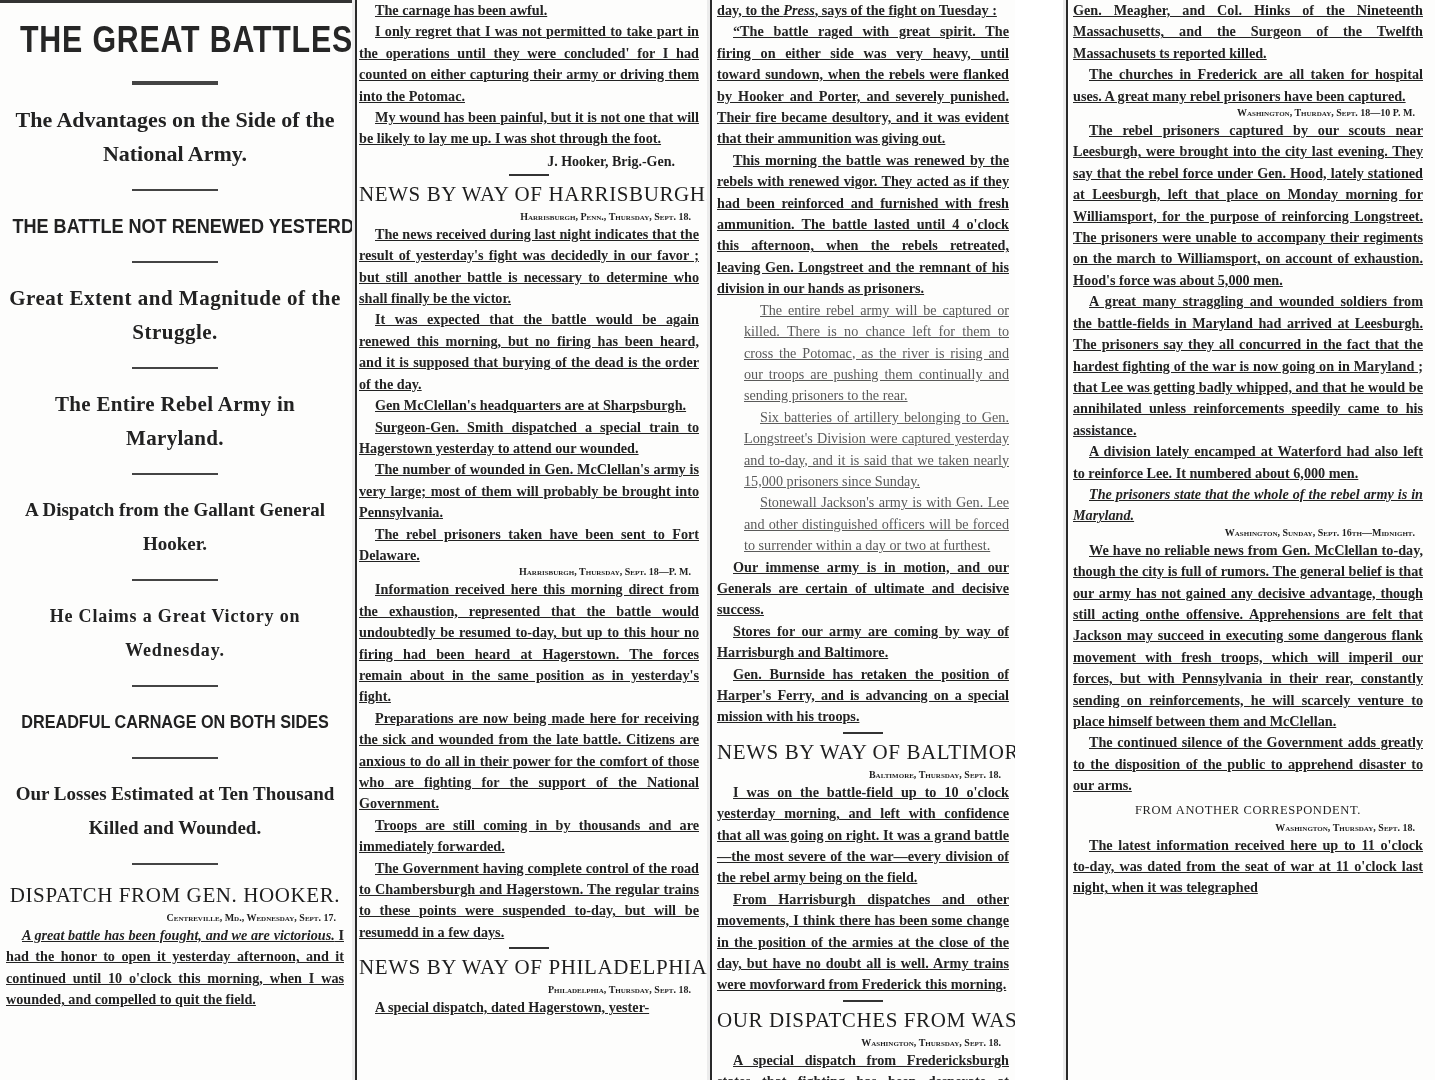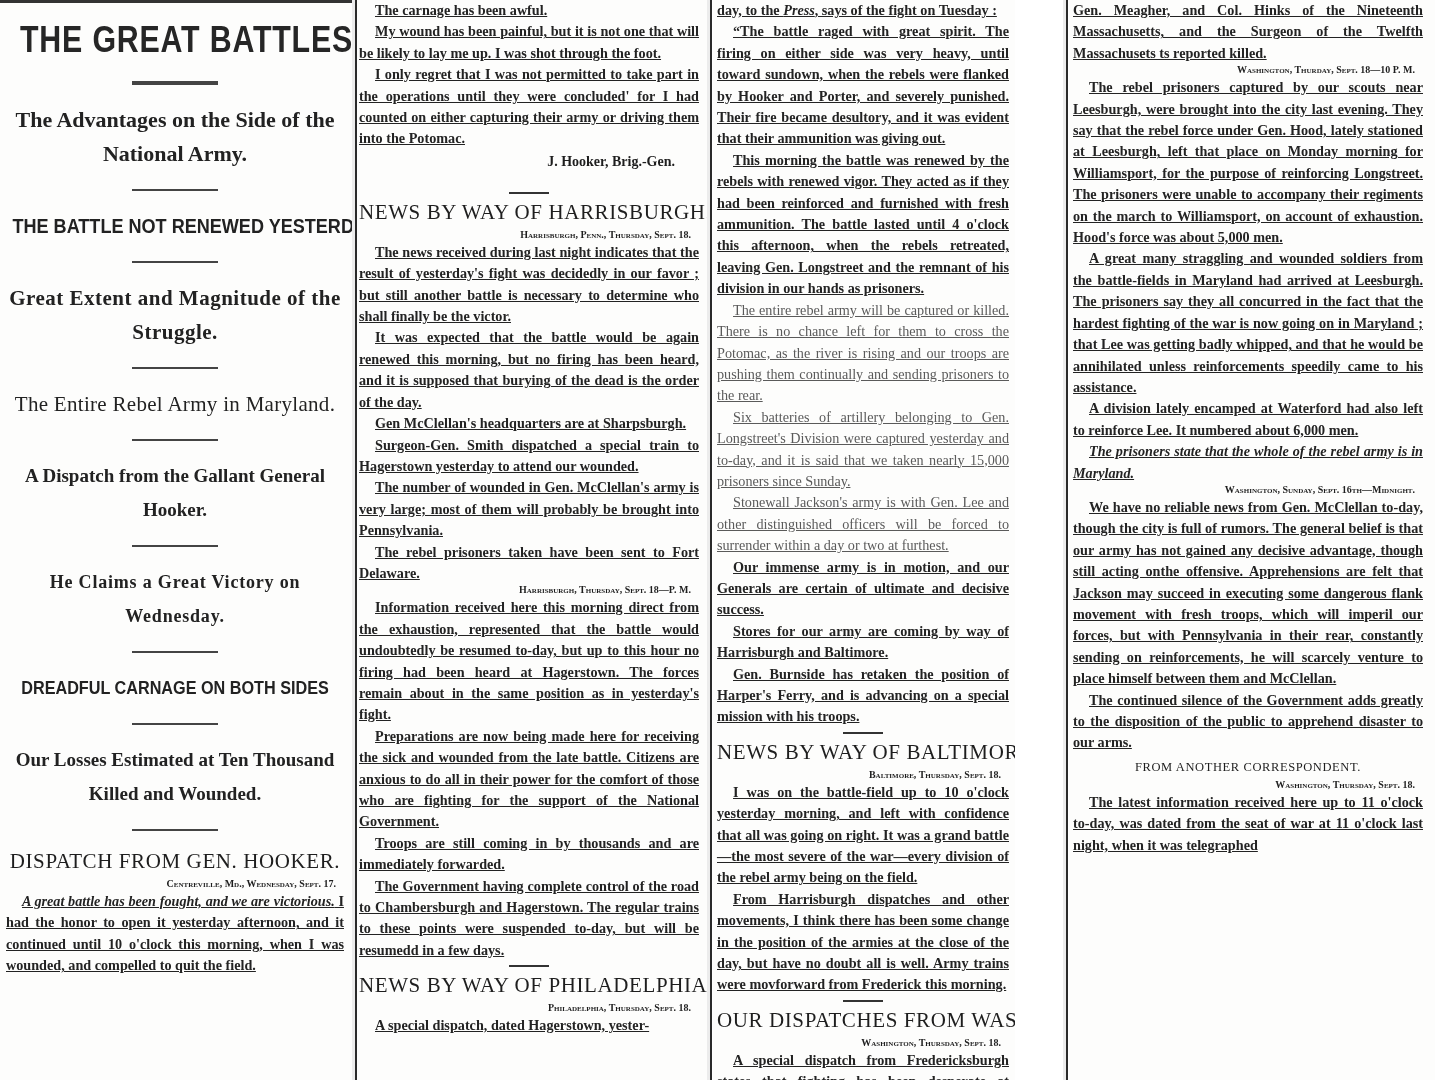--- a/index.html
+++ b/index.html
@@ -32,44 +32,44 @@
   }
   .dash { width: 86px; height: 2px; background: #444; margin: 0 auto; }
   .deck {
     text-align: center; font-weight: bold; color: #222;
     margin: 18px 0 18px 0; line-height: 34px;
   }
   .deck.d1 { font-size: 25px; letter-spacing: -0.5px; }
   .deck.d2 { font-size: 22px; }
   .deck.d3 { font-family: "Liberation Sans", sans-serif; font-size: 21px; transform: scaleX(0.86); margin-left:-20px; margin-right:-20px; white-space: nowrap; }
   .deck.d4 { font-size: 21px; letter-spacing: 0.5px; }
-  .deck.d5 { font-size: 21px; font-weight: 400; letter-spacing: 0.3px; }
+  .deck.d5 { font-size: 21px; font-weight: 700; letter-spacing: 0.3px; }
   .deck.d6 { font-size: 19px; }
   .deck.d7 { font-size: 18px; letter-spacing: 0.8px; }
   .deck.d8 { font-family: "Liberation Sans", sans-serif; font-size: 18px; transform: scaleX(0.9); margin-left:-16px; margin-right:-16px; white-space: nowrap; }
   .deck.d9 { font-size: 19px; }
 
   
   .sect-title {
     text-align: center; font-size: 21px; letter-spacing: 0.6px;
     margin: 6px 0 4px 0; white-space: nowrap;
   }
   .dateline {
     text-align: right; font-size: 10px; font-weight: bold;
     margin: 0 8px 2px 0; font-variant: small-caps; white-space: nowrap;
   }
   p.para {
     margin: 0; font-size: 14.2px; line-height: 21.4px; text-align: justify;
     text-indent: 16px; font-weight: bold; color: #232323; text-decoration: underline;
   }
   p.para.noindent { text-indent: 0; }
   p.para .it { font-style: italic; }
-  p.para.faint { color: #5a5a5a; font-weight: normal; }
+  p.para.faint { color: #5a5a5a; font-weight: normal; margin-left: 27px; }
   .signature {
-    text-align: right; font-size: 14px; margin: 4px 24px 22px 0; font-weight: bold;
+    text-align: right; font-size: 14px; margin: 4px 24px 4px 0; font-weight: bold;
   }
   .sdash { width: 40px; height: 2px; background: #333; margin: 4px auto 6px auto; }
 </style>
 </head>
 <body>
 
 <div class="page">
 
   <div class="gap" style="left:352px;"></div>
   <div class="rule-v" style="left:355px;"></div>
@@ -100,22 +100,22 @@
     <div class="dash"></div>
 
     <div class="sect-title" style="margin-top:18px;">DISPATCH FROM GEN. HOOKER.</div>
     <div class="dateline">Centreville, Md., Wednesday, Sept. 17.</div>
     <p class="para"><span class="it">A great battle has been fought, and we are victorious.</span><span> I had the honor to open it yesterday afternoon, and it continued until 10 o'clock this morning, when I was wounded, and compelled to quit the field.</span></p>
 
   </div>
 
   <div class="col col2">
     <p class="para">The carnage has been awful.</p>
+    <p class="para">I only regret that I was not permitted to take part in the operations until they were concluded' for I had counted on either capturing their army or driving them into the Potomac.</p>
     <p class="para">My wound has been painful, but it is not one that will be likely to lay me up. I was shot through the foot.</p>
-    <p class="para">I only regret that I was not permitted to take part in the operations until they were concluded' for I had counted on either capturing their army or driving them into the Potomac.</p>
     <div class="signature">J. Hooker, Brig.-Gen.</div>
     <div class="sdash"></div>
     <div class="sect-title">NEWS BY WAY OF HARRISBURGH.</div>
     <div class="dateline">Harrisburgh, Penn., Thursday, Sept. 18.</div>
     <p class="para">The news received during last night indicates that the result of yesterday's fight was decidedly in our favor ; but still another battle is necessary to determine who shall finally be the victor.</p>
     <p class="para">It was expected that the battle would be again renewed this morning, but no firing has been heard, and it is supposed that burying of the dead is the order of the day.</p>
     <p class="para">Gen McClellan's headquarters are at Sharpsburgh.</p>
     <p class="para">Surgeon-Gen. Smith dispatched a special train to Hagerstown yesterday to attend our wounded.</p>
     <p class="para">The number of wounded in Gen. McClellan's army is very large; most of them will probably be brought into Pennsylvania.</p>
     <p class="para">The rebel prisoners taken have been sent to Fort Delaware.</p>
@@ -146,20 +146,21 @@
     <p class="para">I was on the battle-field up to 10 o'clock yesterday morning, and left with confidence that all was going on right. It was a grand battle—the most severe of the war—every division of the rebel army being on the field.</p>
     <p class="para">From Harrisburgh dispatches and other movements, I think there has been some change in the position of the armies at the close of the day, but have no doubt all is well. Army trains were movforward from Frederick this morning.</p>
     <div class="sdash"></div>
     <div class="sect-title">OUR DISPATCHES FROM WASHINGTON.</div>
     <div class="dateline">Washington, Thursday, Sept. 18.</div>
     <p class="para">A special dispatch from Fredericksburgh states that fighting has been desperate at Sharpsburgh, and that among the wounded are Gen. Hooker.</p>
   </div>
 
   <div class="col col4">
     <p class="para noindent">Gen. Meagher, and Col. Hinks of the Nineteenth Massachusetts, and the Surgeon of the Twelfth Massachusets ts reported killed.</p>
+    <p class="para">The churches in Frederick are all taken for hospital uses. A great many rebel prisoners have been captured.</p>
     <div class="dateline">Washington, Thurday, Sept. 18—10 P. M.</div>
     <p class="para">The rebel prisoners captured by our scouts near Leesburgh, were brought into the city last evening. They say that the rebel force under Gen. Hood, lately stationed at Leesburgh, left that place on Monday morning for Williamsport, for the purpose of reinforcing Longstreet. The prisoners were unable to accompany their regiments on the march to Williamsport, on account of exhaustion. Hood's force was about 5,000 men.</p>
     <p class="para">A great many straggling and wounded soldiers from the battle-fields in Maryland had arrived at Leesburgh. The prisoners say they all concurred in the fact that the hardest fighting of the war is now going on in Maryland ; that Lee was getting badly whipped, and that he would be annihilated unless reinforcements speedily came to his assistance.</p>
     <p class="para">A division lately encamped at Waterford had also left to reinforce Lee. It numbered about 6,000 men.</p>
     <p class="para"><span class="it">The prisoners state that the whole of the rebel army is in Maryland.</span></p>
     <div class="dateline">Washington, Sunday, Sept. 16th—Midnight.</div>
     <p class="para">We have no reliable news from Gen. McClellan to-day, though the city is full of rumors. The general belief is that our army has not gained any decisive advantage, though still acting onthe offensive. Apprehensions are felt that Jackson may succeed in executing some dangerous flank movement with fresh troops, which will imperil our forces, but with Pennsylvania in their rear, constantly sending on reinforcements, he will scarcely venture to place himself between them and McClellan.</p>
     <p class="para">The continued silence of the Government adds greatly to the disposition of the public to apprehend disaster to our arms.</p>
     <div class="sect-title" style="font-size:12.5px;">FROM ANOTHER CORRESPONDENT.</div>
     <div class="dateline">Washington, Thursday, Sept. 18.</div>

